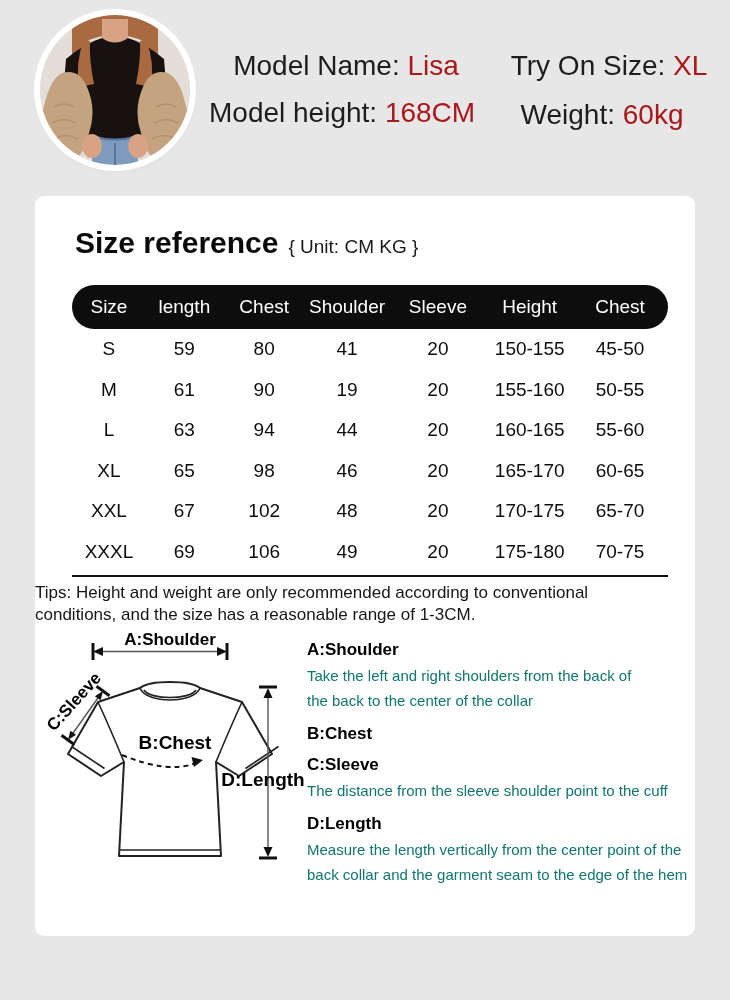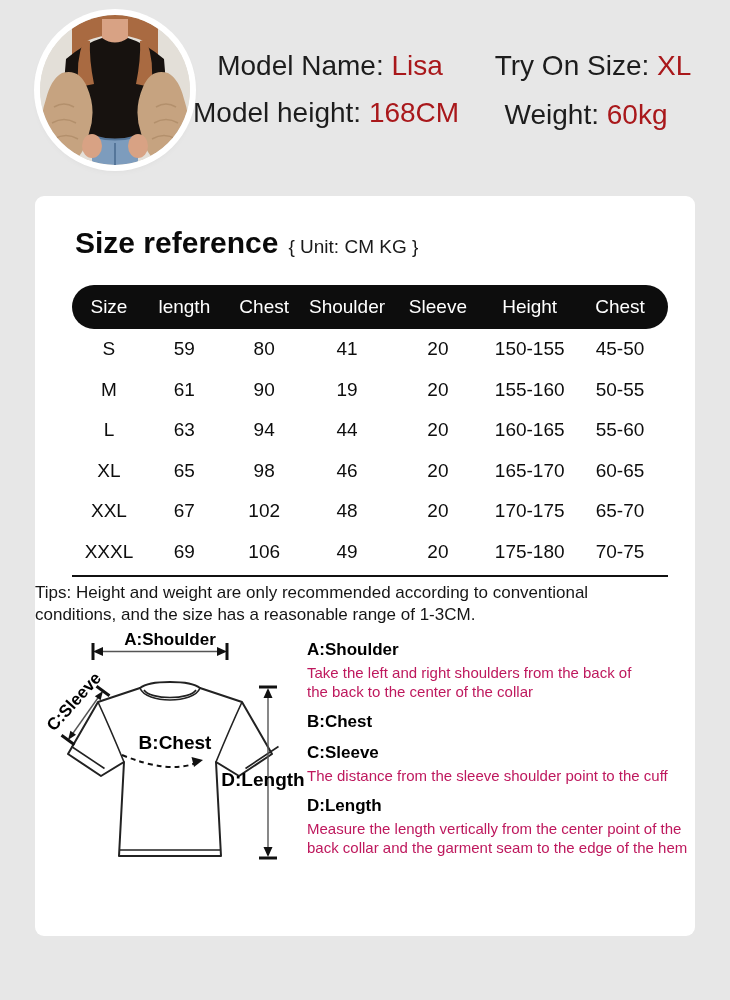--- a/index.html
+++ b/index.html
@@ -10,21 +10,21 @@
     overflow:hidden;
   }
   
   .photo-ring{
     position:absolute;left:40px;top:15px;width:150px;height:150px;
     border-radius:50%;overflow:hidden;
     box-shadow:0 0 0 6px #ffffff,0 3px 10px rgba(0,0,0,.10);
     background:#e3dfd8;
   }
   .photo-ring svg{display:block;width:100%;height:100%;}
-  .spec{position:absolute;font-size:28px;color:#1d1d1d;text-align:center;white-space:nowrap;}
+  .spec{position:absolute;font-size:28px;color:#1d1d1d;text-align:center;white-space:nowrap;margin-left:16px;}
   .spec .val{color:#a9181b;}
   .spec1{left:200px;top:50px;width:260px;}
   .spec2{left:488px;top:50px;width:210px;}
   .spec3{left:193px;top:97px;width:265px;}
   .spec4{left:488px;top:99px;width:196px;}
   
   .card{
     position:absolute;left:35px;top:196px;width:660px;height:740px;
     background:#ffffff;border-radius:9px;
   }
@@ -45,21 +45,21 @@
   .divider{position:absolute;left:37px;top:379px;width:596px;height:2px;background:#111;}
   .tips{
     position:absolute;left:0;top:386px;width:660px;margin:0;
     text-align:left;font-size:17px;line-height:21.5px;color:#161616;
   }
   
   .diagram{position:absolute;left:5px;top:430px;width:270px;height:256px;}
   .defs{position:absolute;left:272px;top:444px;width:402px;}
   .def{margin-bottom:11px;}
   .def .term{margin:0 0 3px;font-size:17px;font-weight:bold;color:#000;}
-  .def .desc{margin:0;font-size:15px;line-height:19px;color:#be185d;white-space:pre-line;}
+  .def .desc{margin:0;font-size:15px;line-height:25px;color:#0f766e;white-space:pre-line;}
   .dim-line{stroke:#555;stroke-width:1.4;}
   .dim-tick{stroke:#111;stroke-width:3;}
   .dim-arrow{fill:#111;}
   .shirt{fill:#fff;stroke:#222;stroke-width:2;stroke-linejoin:round;}
   .shirt-detail{fill:none;stroke:#222;stroke-width:1.6;}
   .diag-label{font-family:"Liberation Sans",sans-serif;font-weight:bold;fill:#000;}
 </style>
 </head>
 <body>
 

